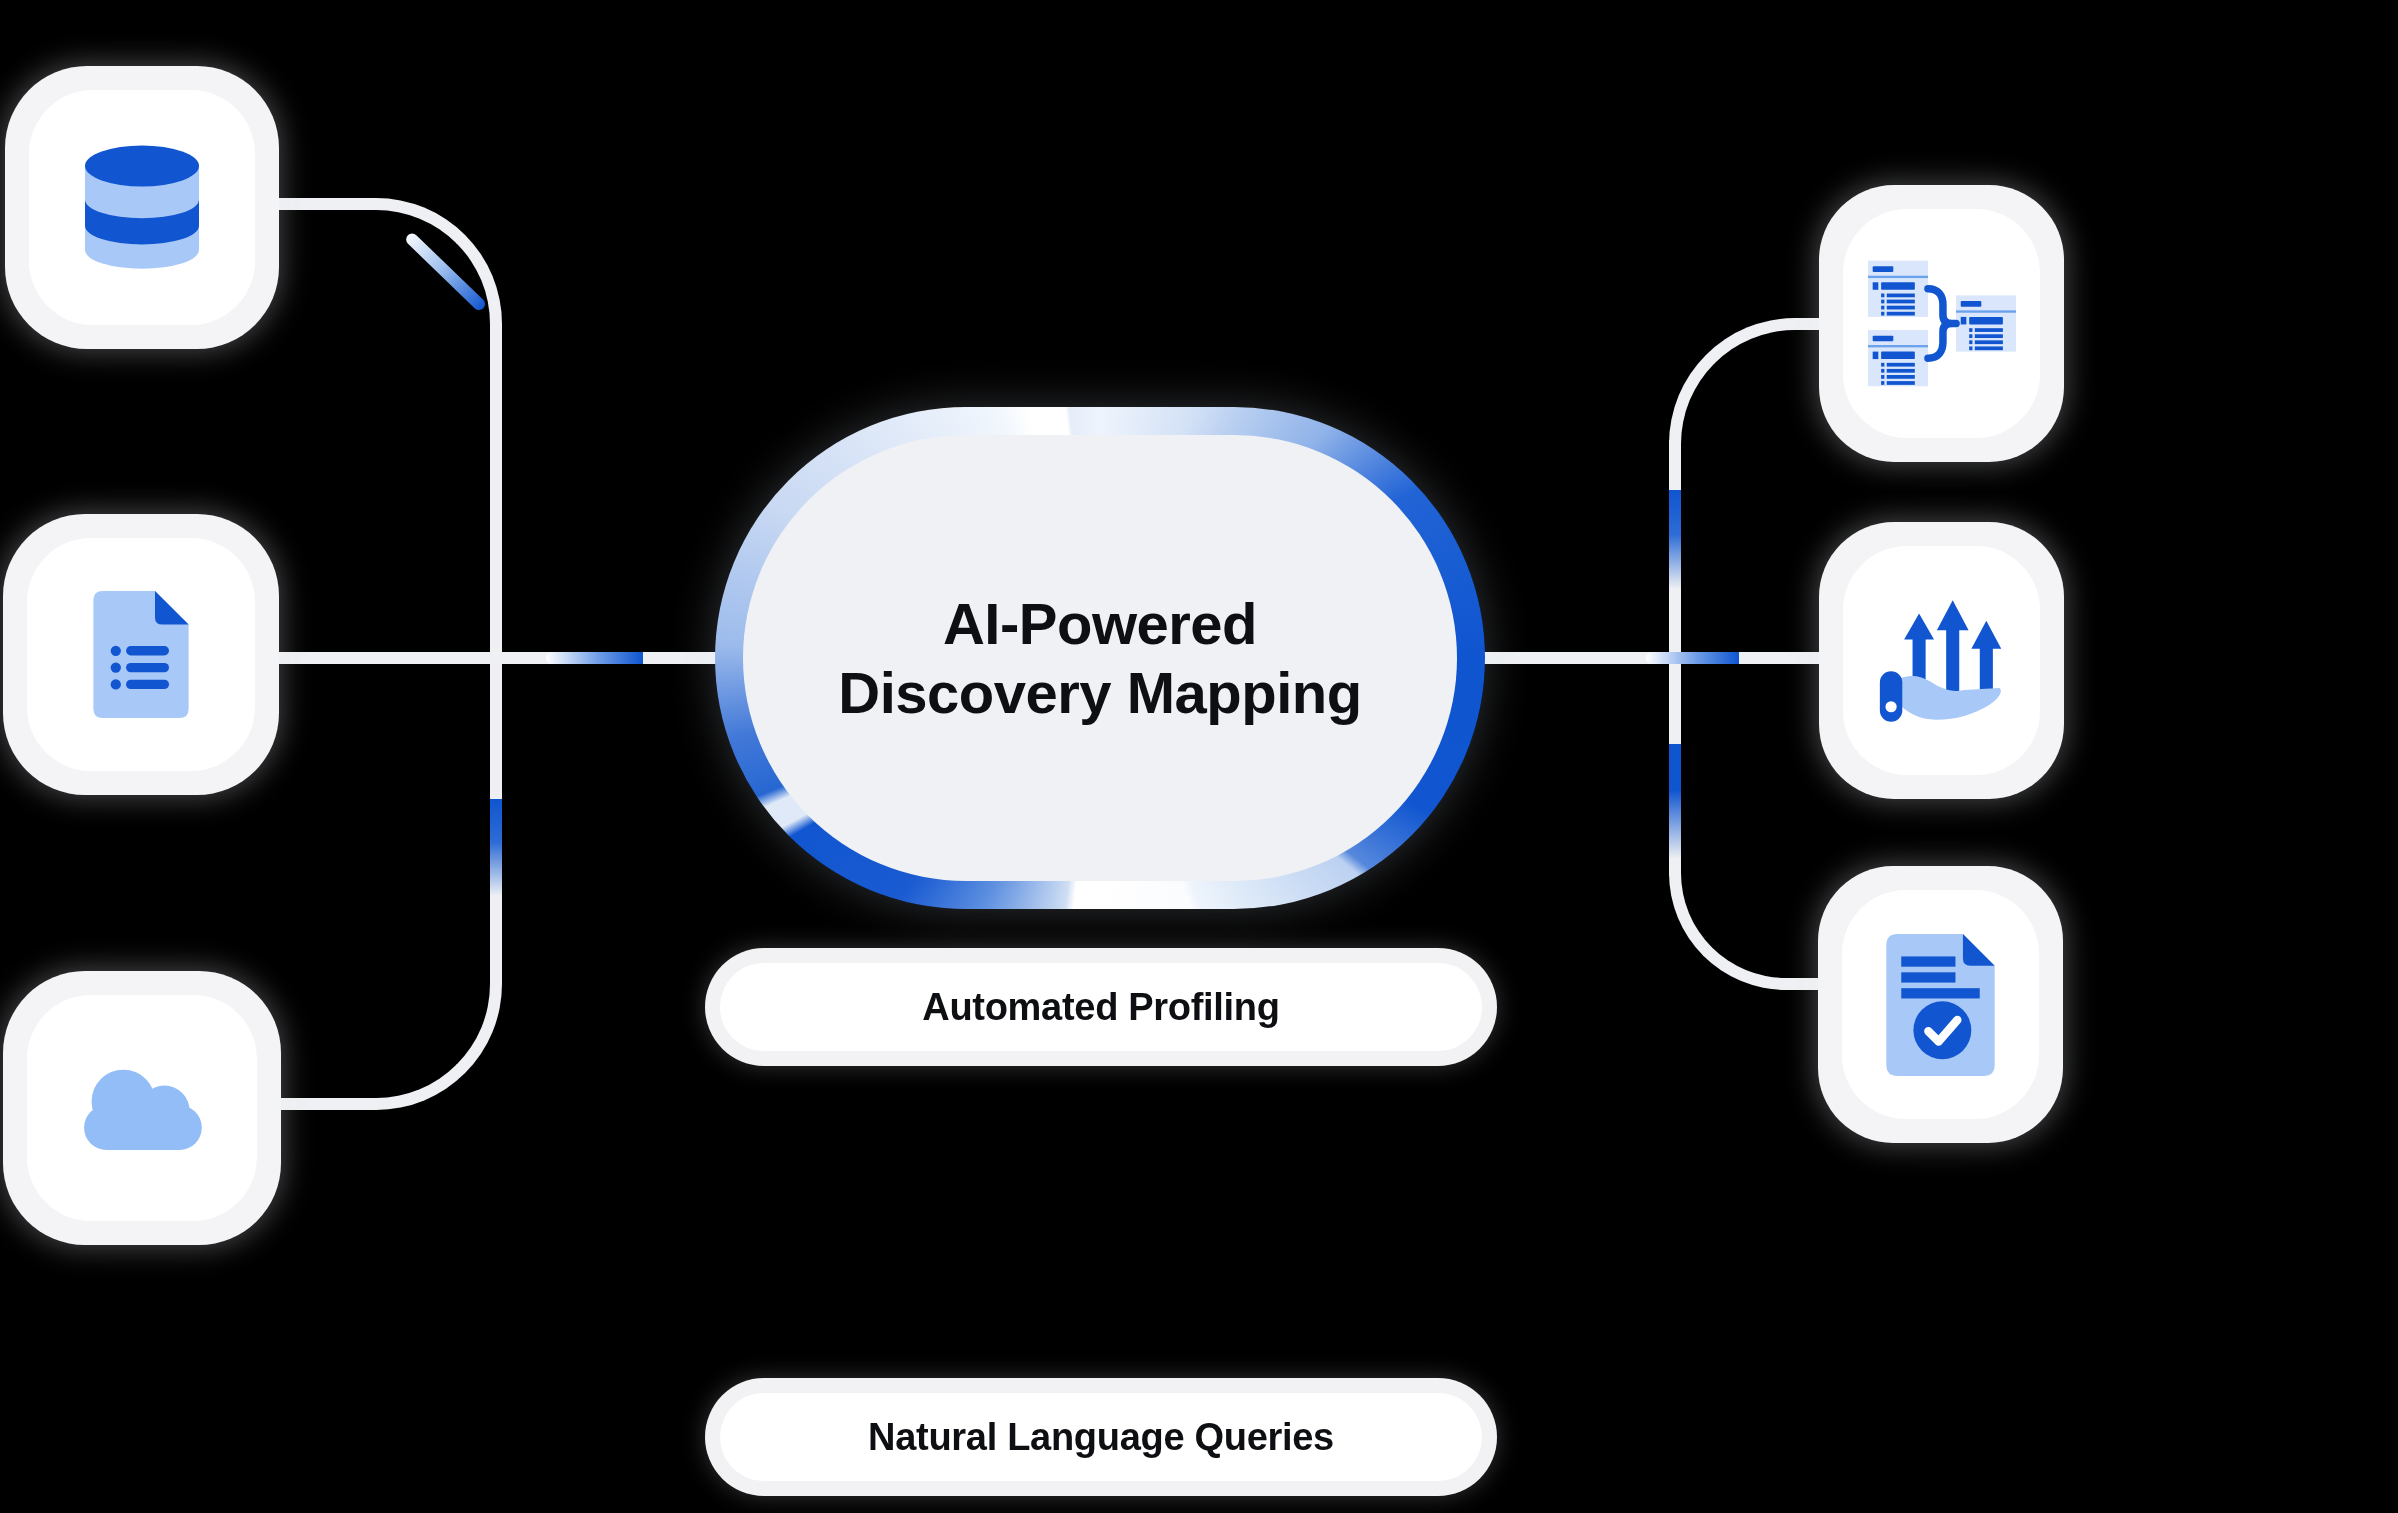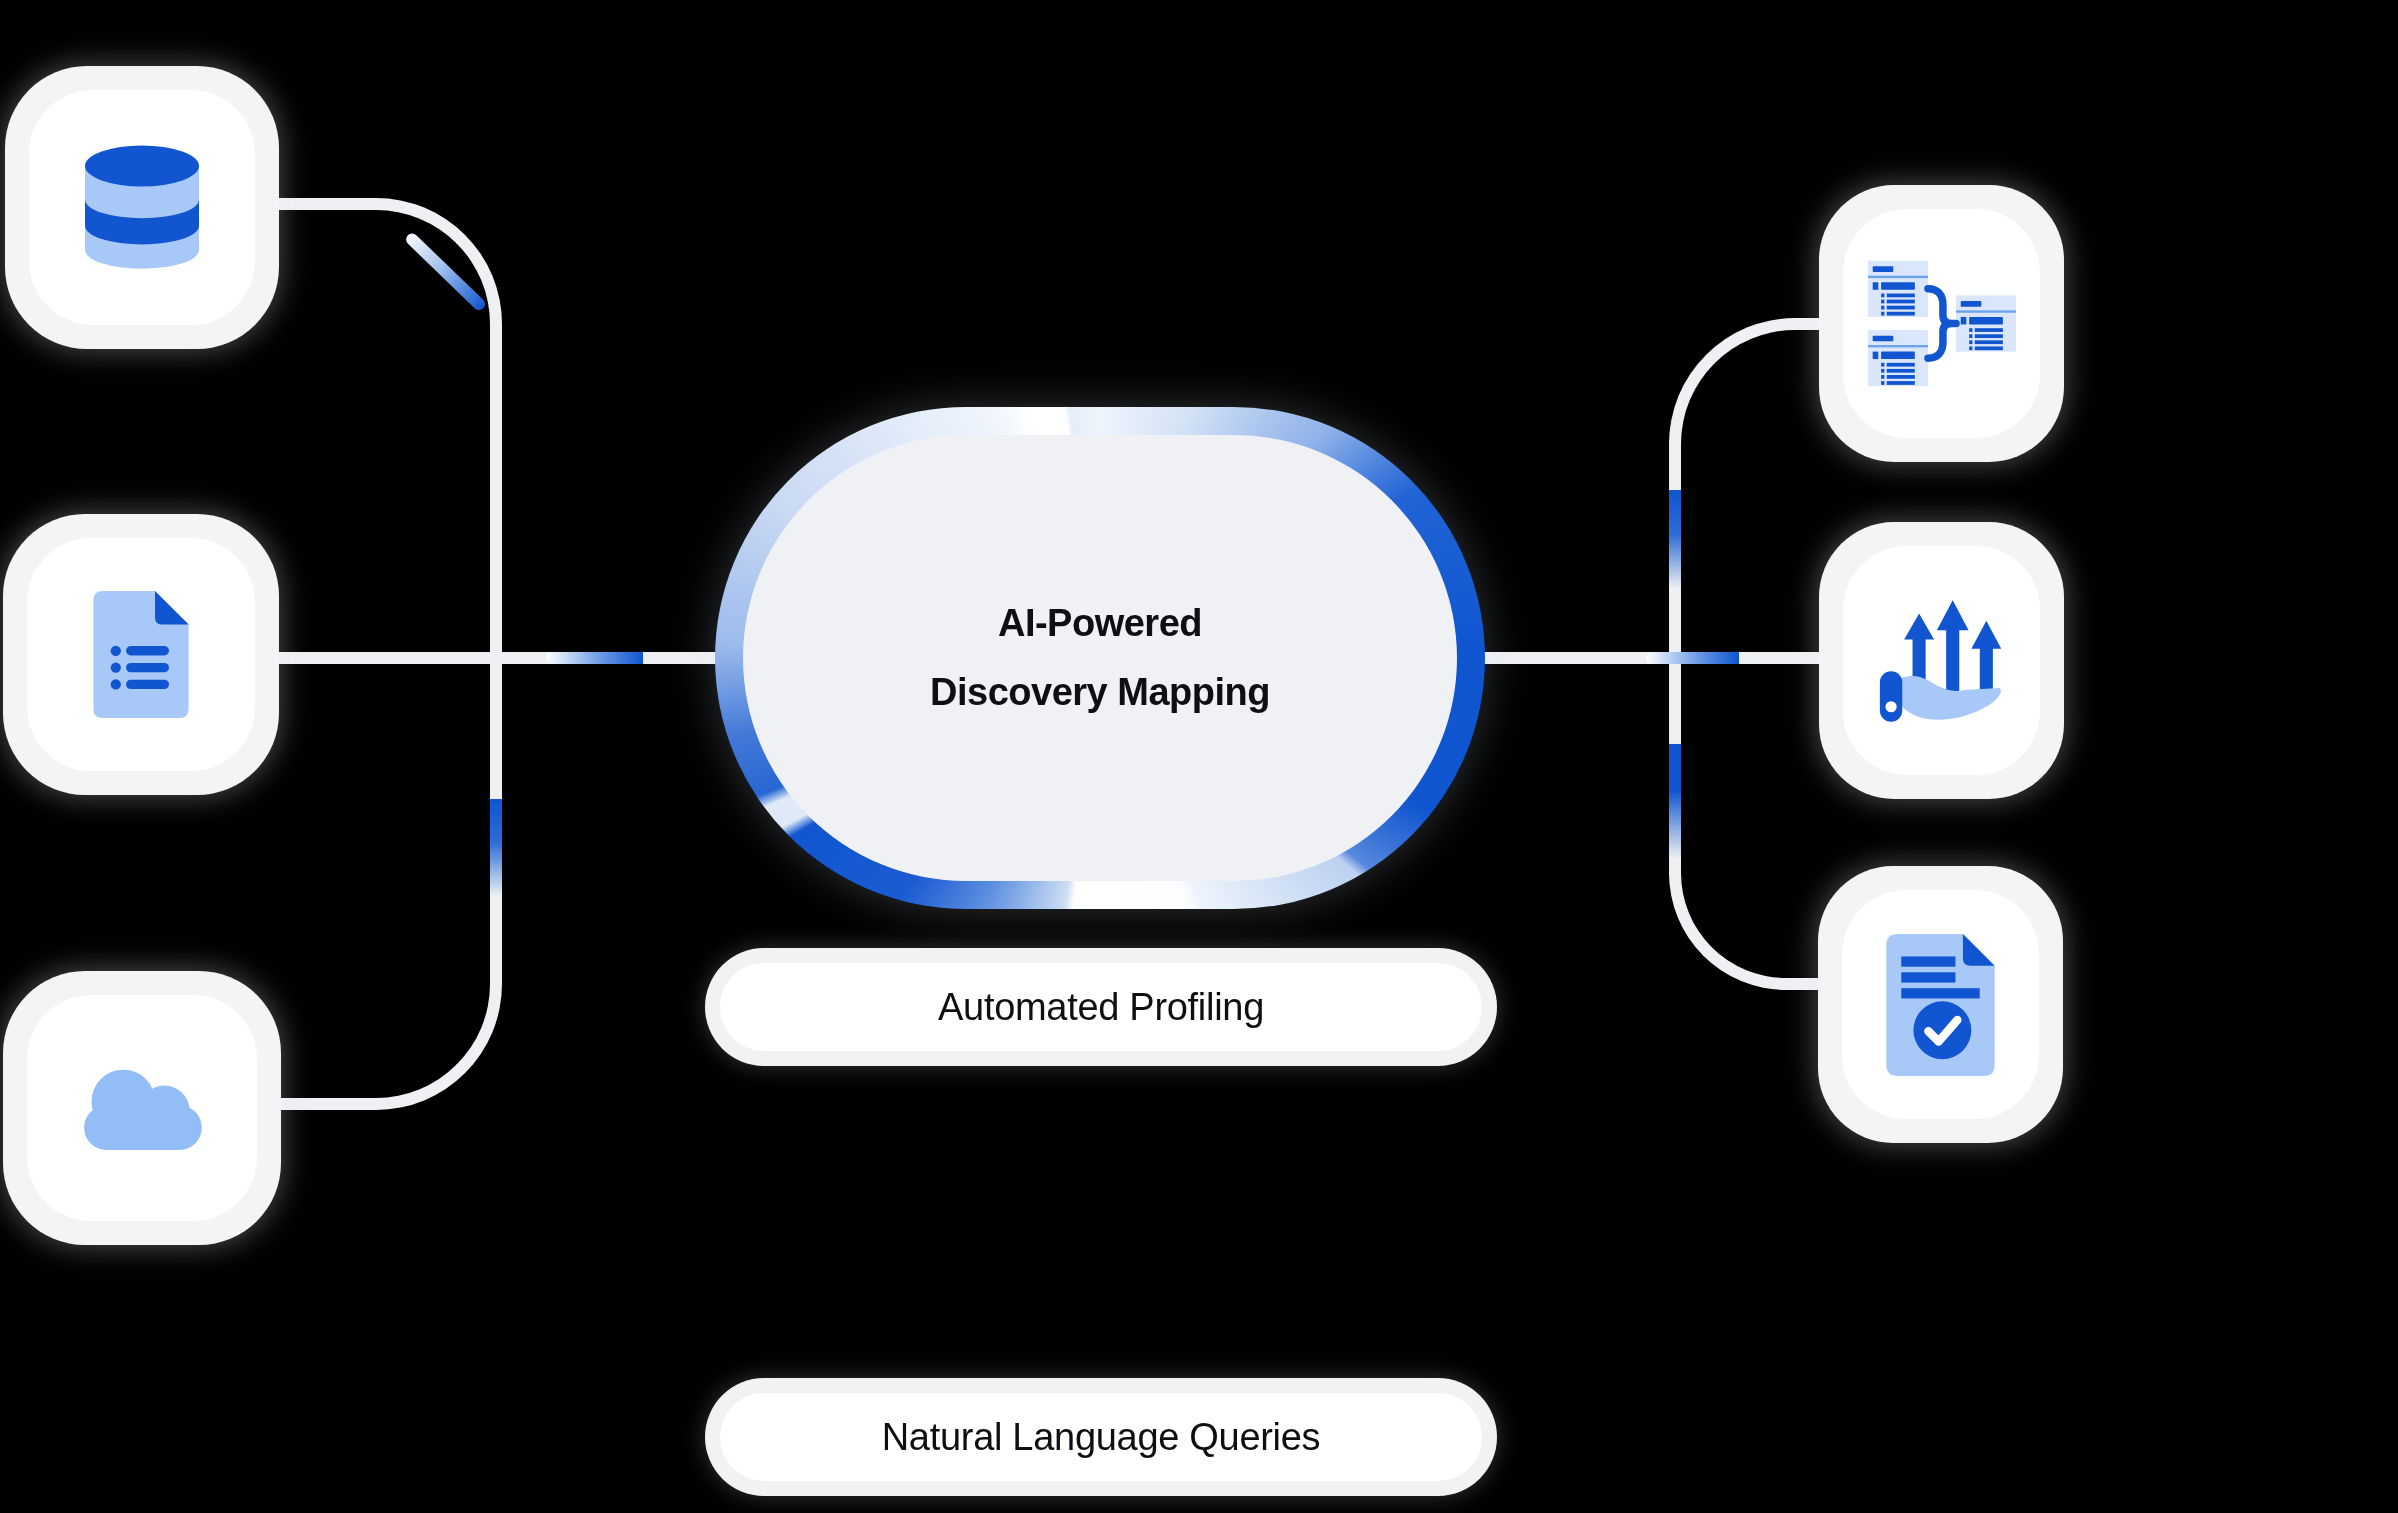--- a/index.html
+++ b/index.html
@@ -49,29 +49,29 @@
           box-shadow:0 0 47px rgba(225,233,246,.22);
           background:conic-gradient(from 0deg,
             #eef4fc 0deg,#d4e2f6 20deg,#8fb2e9 45deg,#2264d6 62deg,#0f55d0 90deg,
             #1156d0 115deg,#5688dd 128deg,#bcd1f1 130deg,#dde9f8 148deg,#eef4fc 158deg,
             #fbfcfe 160deg,#ffffff 180deg,#ffffff 186deg,#cfdef3 188deg,#5e90e0 205deg,
             #1a5bd2 220deg,#1156d0 240deg,#dfe9f8 242deg,#dfe9f8 246deg,#2767d2 248deg,
             #4379d8 258deg,#9cbbec 272deg,#c9d9f3 295deg,#e2ebf9 320deg,#f2f7fd 338deg,
             #ffffff 344deg,#ffffff 352deg,#e5edf9 353deg,#eef4fc 360deg);}
   .engine-core{position:absolute;inset:28px;background:#f0f1f4;border-radius:225px;
                display:flex;flex-direction:column;align-items:center;justify-content:center;}
-  .engine-title{font-size:38px;line-height:69px;font-weight:700;color:#0d0f12;
+  .engine-title{font-size:58px;line-height:69px;font-weight:700;color:#0d0f12;
                 text-align:center;letter-spacing:-0.5px;}
 
   
   .pill{position:absolute;left:705px;width:792px;height:118px;background:#f2f2f4;
         border-radius:59px;box-shadow:0 0 24px rgba(238,242,248,.22);}
   .pill-inner{position:absolute;inset:15px;background:#fff;border-radius:44px;
               display:flex;align-items:center;justify-content:center;}
-  .pill-label{font-size:38px;font-weight:400;color:#0d0f12;letter-spacing:-0.3px;}
+  .pill-label{font-size:38px;font-weight:700;color:#0d0f12;letter-spacing:-0.3px;}
 
   svg{display:block;}
 </style>
 </head>
 <body>
 
 <div class="stage">
 
   <div class="conn corner-tl"></div>
   <div class="conn trunk-left"></div>

